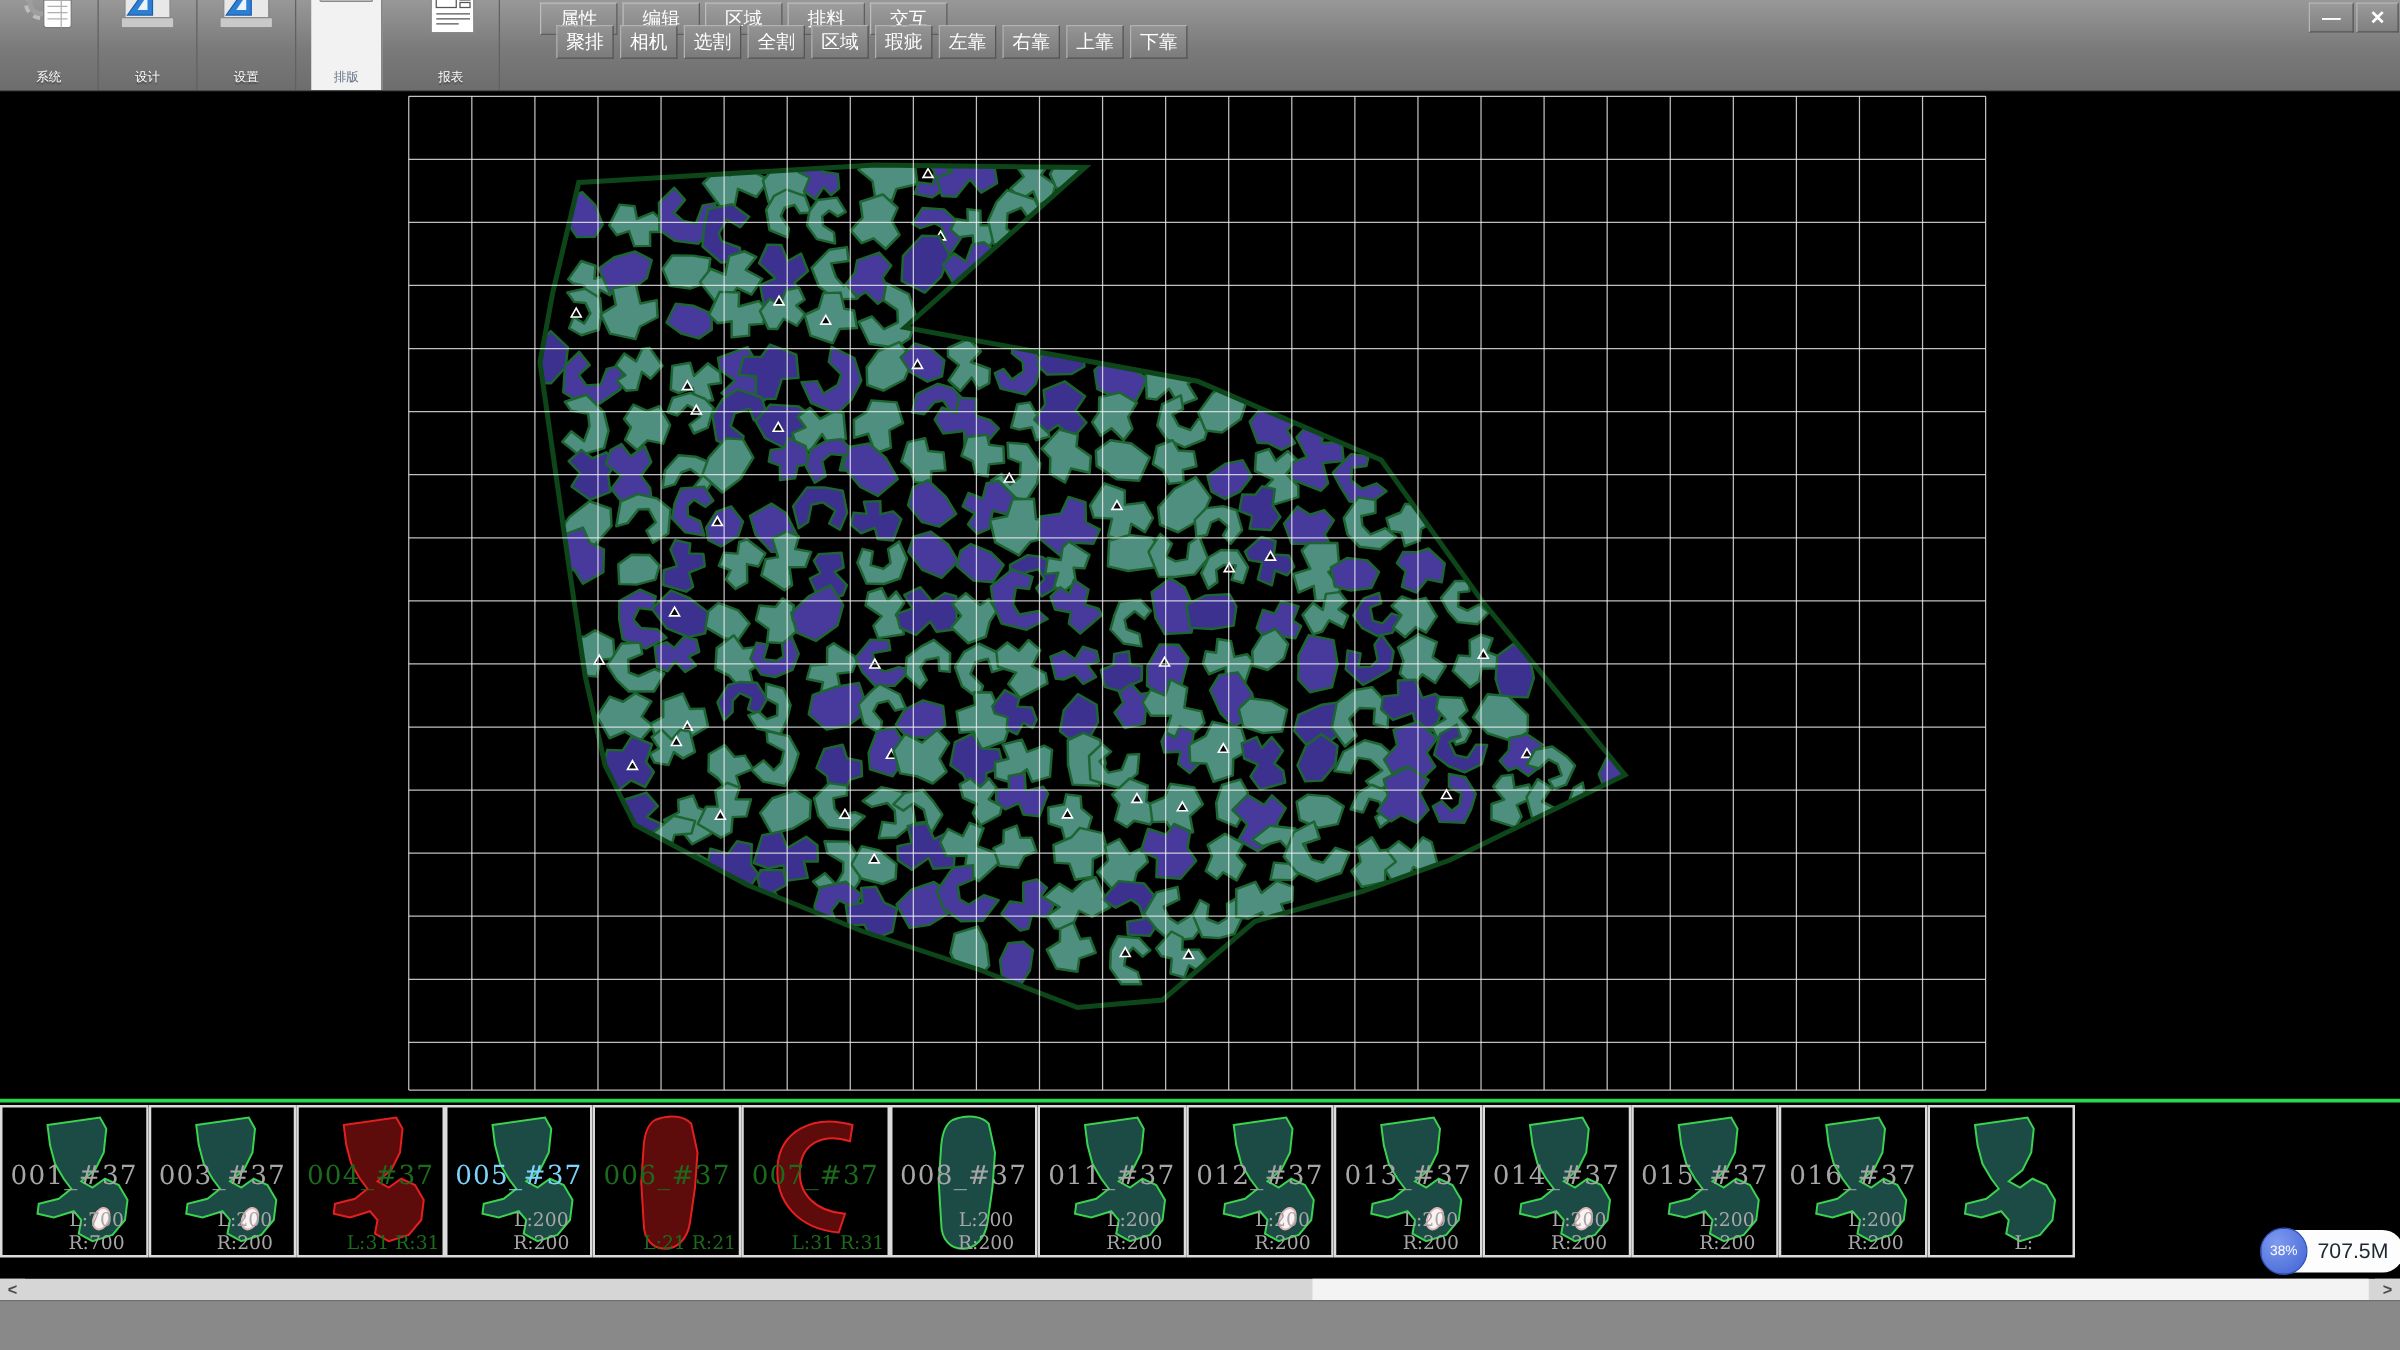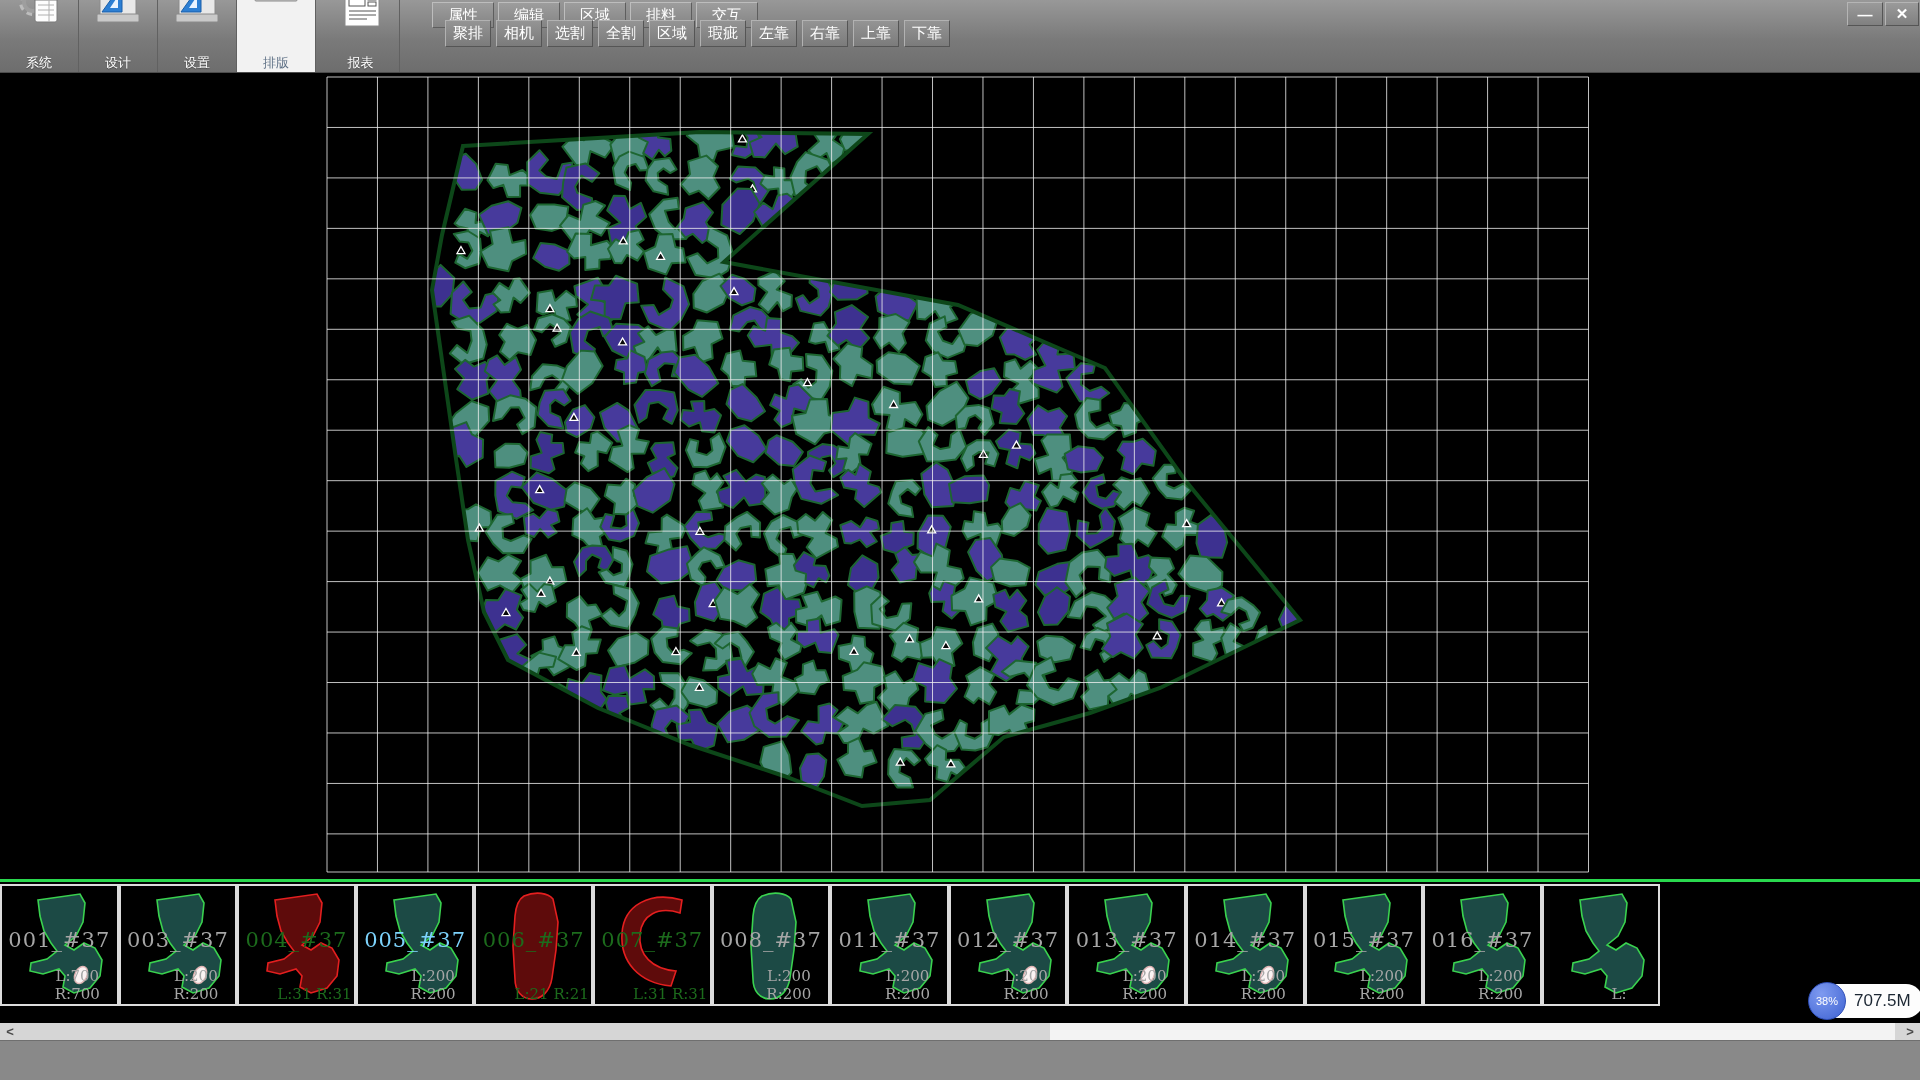--- a/index.html
+++ b/index.html
@@ -7,21 +7,21 @@
        font-family:"Liberation Sans",sans-serif;-webkit-font-smoothing:antialiased;}
 
   
   .toolbar{position:absolute;left:0;top:0;width:1920px;height:72px;
            background:linear-gradient(#989898,#7a7a7a 55%,#6d6d6d);
            border-bottom:1px solid #4c4c4c;z-index:5;}
   .module{position:absolute;top:0;height:72px;display:flex;flex-direction:column;
           align-items:center;justify-content:flex-end;box-sizing:border-box;
           border-right:1px solid #616161;padding-bottom:1px;cursor:default;}
   .module .icon-wrap{flex:1;display:flex;align-items:center;justify-content:center;}
-  .module .mlabel{font-size:13px;color:#fff;line-height:17px;text-shadow:0 1px 1px rgba(0,0,0,.35);margin-top:26px;}
+  .module .mlabel{font-size:10px;color:#fff;line-height:17px;text-shadow:0 1px 1px rgba(0,0,0,.35);margin-top:26px;}
   .module.active{background:#f2f2f2;}
   .module.active .mlabel{color:#5f7186;text-shadow:none;}
 
   .menu-row{position:absolute;display:flex;font-family:Liberation Mono, monospace;}
   .menu-tab{width:62px;height:26px;margin-right:4px;display:flex;align-items:center;justify-content:center;
             font-size:15px;color:#fff;background:linear-gradient(#9d9d9d,#848484);
             border:1px solid;border-color:#bdbdbd #5e5e5e #5e5e5e #bdbdbd;box-sizing:border-box;}
   .tool-btn{width:46px;height:27px;margin-right:5px;display:flex;align-items:center;justify-content:center;
             font-size:15px;color:#fff;background:linear-gradient(#949494,#7b7b7b);
             border:1px solid;border-color:#b2b2b2 #555 #555 #b2b2b2;box-sizing:border-box;}
@@ -103,21 +103,21 @@
       <g>
       <rect x="8" y="6" width="36" height="28" rx="2" fill="#e8e8e8" stroke="#8a8a8a"></rect>
       <rect x="5" y="32" width="42" height="8" rx="1" fill="#c9c9c9" stroke="#8a8a8a"></rect>
       <polygon points="30,2 30,30 10,30" fill="#2d7fd3" stroke="#1b5fa8"></polygon>
       <polygon points="26,14 26,26 18,26" fill="#eaf4ff"></polygon>
             </g>
           </svg>
         </div>
                <div class="mlabel">设置</div>
       </div>
-      <div class="module active" style="left: 237px; width: 79px; gap: 21px;">
+      <div class="module active" style="left: 249px; width: 57px; gap: 21px;">
         <div class="icon-wrap">
           <svg width="52" height="46" viewBox="0 0 52 46">
       <g>
       <rect x="8" y="6" width="36" height="28" rx="2" fill="#e8e8e8" stroke="#8a8a8a"></rect>
       <rect x="5" y="32" width="42" height="8" rx="1" fill="#c9c9c9" stroke="#8a8a8a"></rect>
       <polygon points="30,2 30,30 10,30" fill="#2d7fd3" stroke="#1b5fa8"></polygon>
       <polygon points="26,14 26,26 18,26" fill="#eaf4ff"></polygon>
             </g>
           </svg>
         </div>

